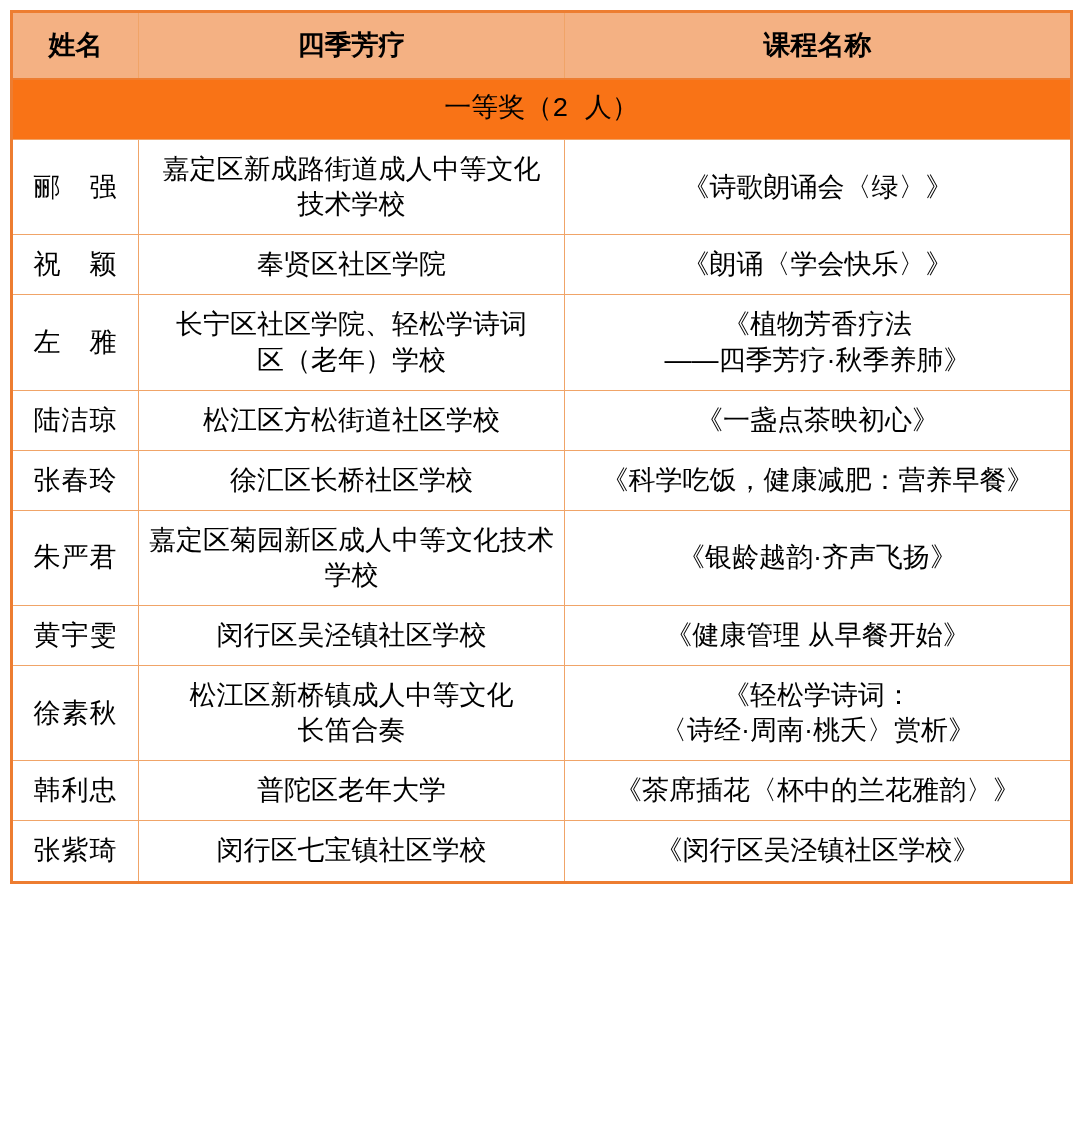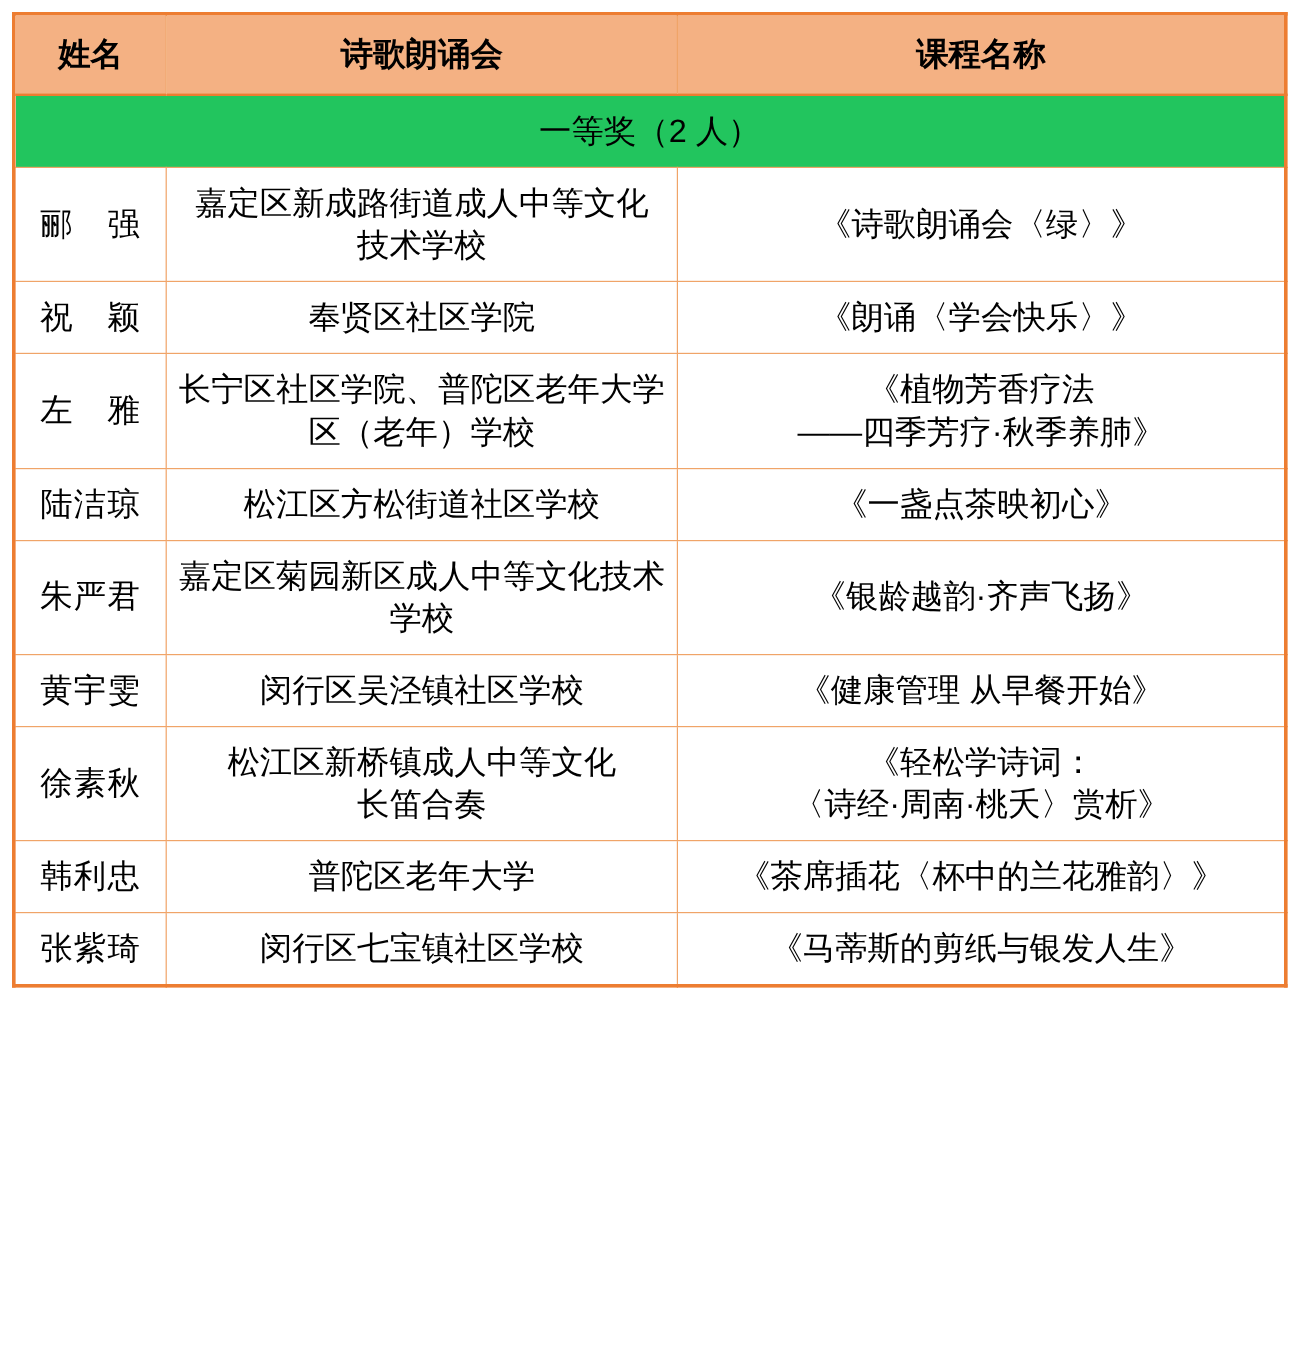--- a/index.html
+++ b/index.html
@@ -36,41 +36,42 @@
     font-weight: 700;
     padding: 15px 4px;
     border-bottom: 2px solid #ED7D31;
   }
   table.award-table td {
     padding: 12px 6px;
     white-space: pre-line;
   }
   td.section-cell {
     padding: 13px 4px;
-    background: #22c55e;
+    background: #f97316;
+    font-family: Liberation Mono, monospace;
   }
   td.name-cell { letter-spacing: 1px; }
   col.c-name   { width: 127px; }
   col.c-unit   { width: 426px; }
   col.c-course { width: 507px; }
 </style>
 </head>
 <body>
 
 <div class="page">
   <table class="award-table">
     <colgroup>
       <col class="c-name">
       <col class="c-unit">
       <col class="c-course">
     </colgroup>
     <thead>
       <tr>
         <th>姓名</th>
-        <th>诗歌朗诵会</th>
+        <th>四季芳疗</th>
         <th>课程名称</th>
       </tr>
     </thead>
     <tbody>
       <tr>
         <td colspan="3" class="section-cell">一等奖（2 人）</td>
       </tr>
       <tr>
         <td class="name-cell">郦　强</td>
         <td class="unit-cell">嘉定区新成路街道成人中等文化
@@ -78,29 +79,34 @@
         <td class="course-cell">《诗歌朗诵会〈绿〉》</td>
       </tr>
       <tr>
         <td class="name-cell">祝　颖</td>
         <td class="unit-cell">奉贤区社区学院</td>
         <td class="course-cell">《朗诵〈学会快乐〉》</td>
       </tr>
 
       <tr>
         <td class="name-cell">左　雅</td>
-        <td class="unit-cell">长宁区社区学院、普陀区老年大学
+        <td class="unit-cell">长宁区社区学院、轻松学诗词
 区（老年）学校</td>
         <td class="course-cell">《植物芳香疗法
 ——四季芳疗·秋季养肺》</td>
       </tr>
       <tr>
         <td class="name-cell">陆洁琼</td>
         <td class="unit-cell">松江区方松街道社区学校</td>
         <td class="course-cell">《一盏点茶映初心》</td>
+      </tr>
+      <tr>
+        <td class="name-cell">张春玲</td>
+        <td class="unit-cell">徐汇区长桥社区学校</td>
+        <td class="course-cell">《科学吃饭，健康减肥：营养早餐》</td>
       </tr>
 
       <tr>
         <td class="name-cell">朱严君</td>
         <td class="unit-cell">嘉定区菊园新区成人中等文化技术
 学校</td>
         <td class="course-cell">《银龄越韵·齐声飞扬》</td>
       </tr>
       <tr>
         <td class="name-cell">黄宇雯</td>
@@ -115,17 +121,17 @@
 〈诗经·周南·桃夭〉赏析》</td>
       </tr>
       <tr>
         <td class="name-cell">韩利忠</td>
         <td class="unit-cell">普陀区老年大学</td>
         <td class="course-cell">《茶席插花〈杯中的兰花雅韵〉》</td>
       </tr>
       <tr>
         <td class="name-cell">张紫琦</td>
         <td class="unit-cell">闵行区七宝镇社区学校</td>
-        <td class="course-cell">《马蒂斯的剪纸与银发人生》</td>
+        <td class="course-cell">《闵行区吴泾镇社区学校》</td>
       </tr>
     </tbody>
   </table>
 </div>
 
 </body></html>

